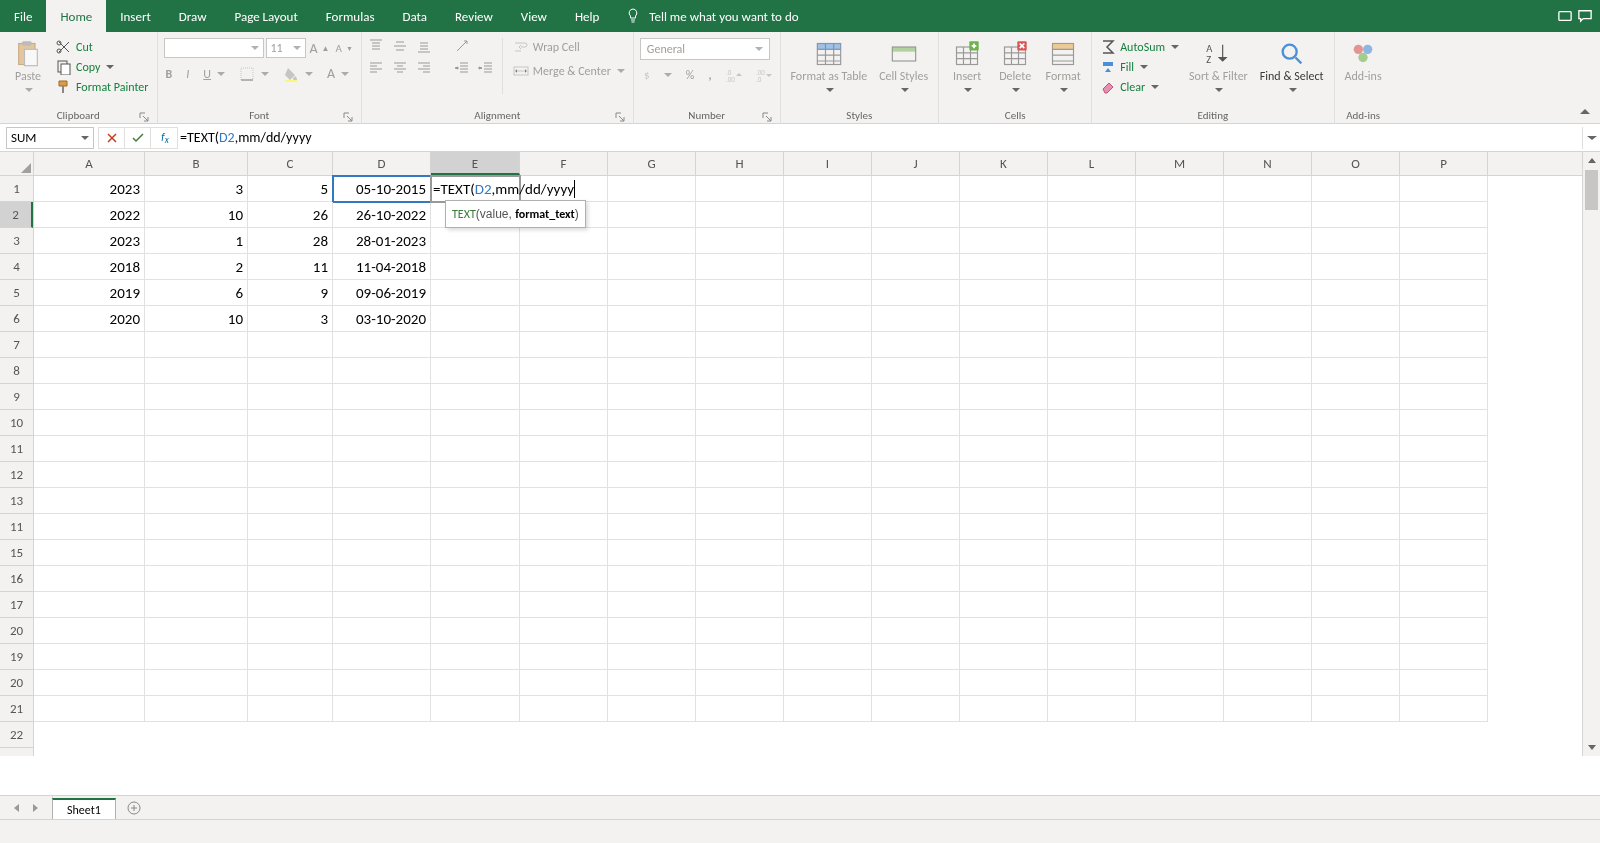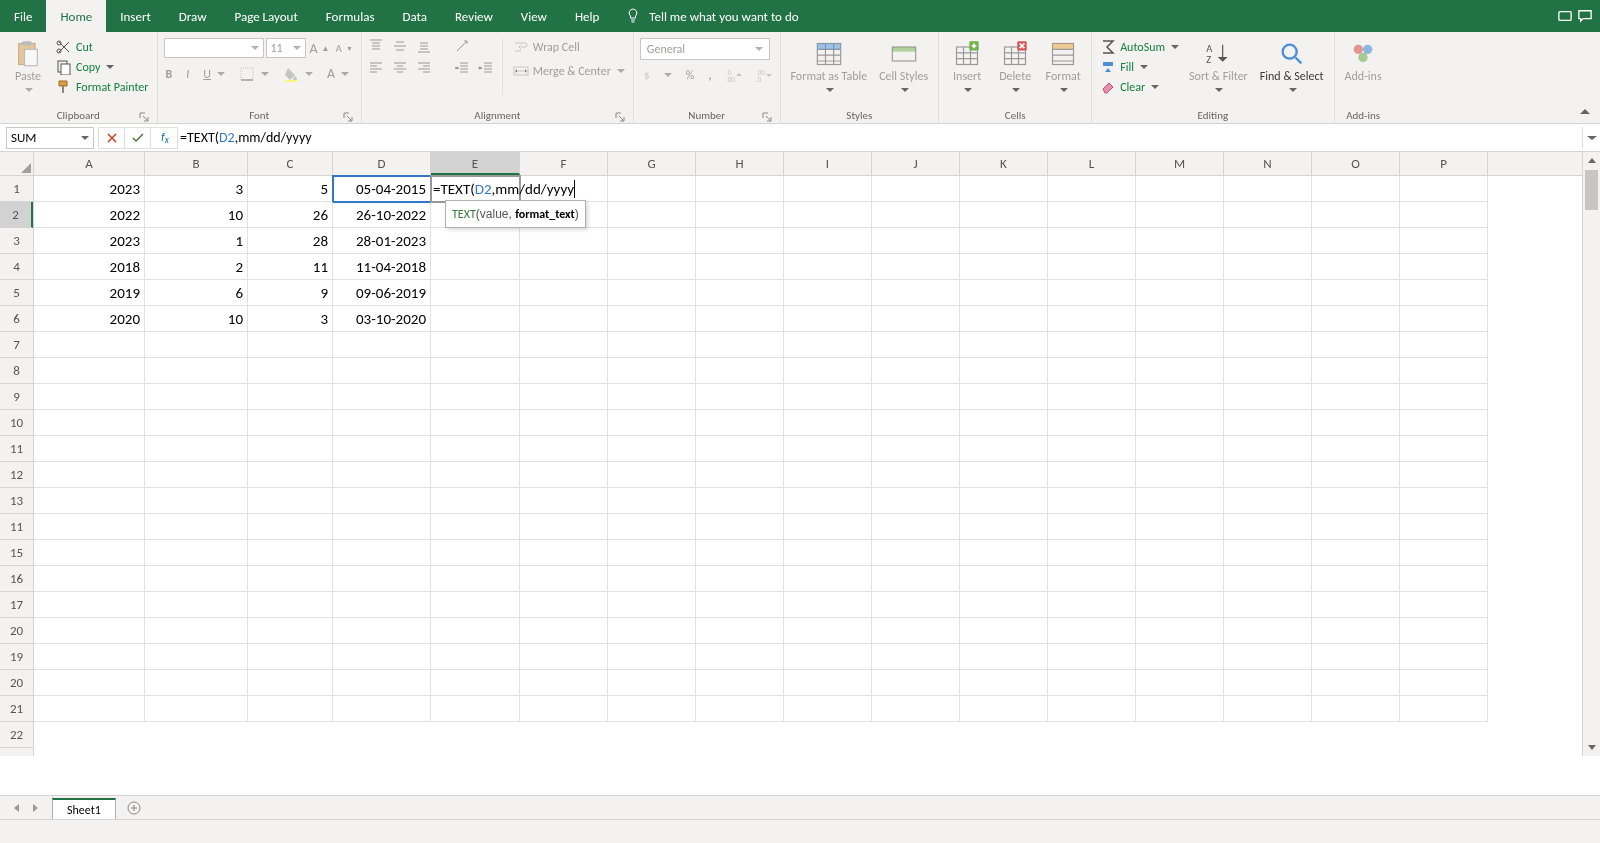--- a/index.html
+++ b/index.html
@@ -553,21 +553,21 @@
       <div class="rowh">19</div>
       <div class="rowh">20</div>
       <div class="rowh">21</div>
       <div class="rowh">22</div>
     </div>
   <div class="cells">
       <div class="row">
         <div class="cell r" style="width: 111px;">2023</div>
         <div class="cell r" style="width: 103px;">3</div>
         <div class="cell r" style="width: 85px;">5</div>
-        <div class="cell r ref" style="width: 98px;">05-04-2015</div>
+        <div class="cell r ref" style="width: 98px;">05-10-2015</div>
         <div class="cell editing" style="width: 89px;">
           <span class="formula-cell-content">=TEXT(<span class="ref-blue">D2</span>,mm/dd/yyyy<span style="border-left:1px solid #000; animation:blink 1s infinite;">&nbsp;</span></span>
           <div class="tooltip" style="left: 14px; top: 24px;"><span style="color:#3a7a3a;">TEXT</span>(value, <b>format_text</b>)</div>
         </div>
         <div class="cell " style="width: 88px;"></div>
         <div class="cell " style="width: 88px;"></div>
         <div class="cell " style="width: 88px;"></div>
         <div class="cell " style="width: 88px;"></div>
         <div class="cell " style="width: 88px;"></div>
         <div class="cell " style="width: 88px;"></div>

